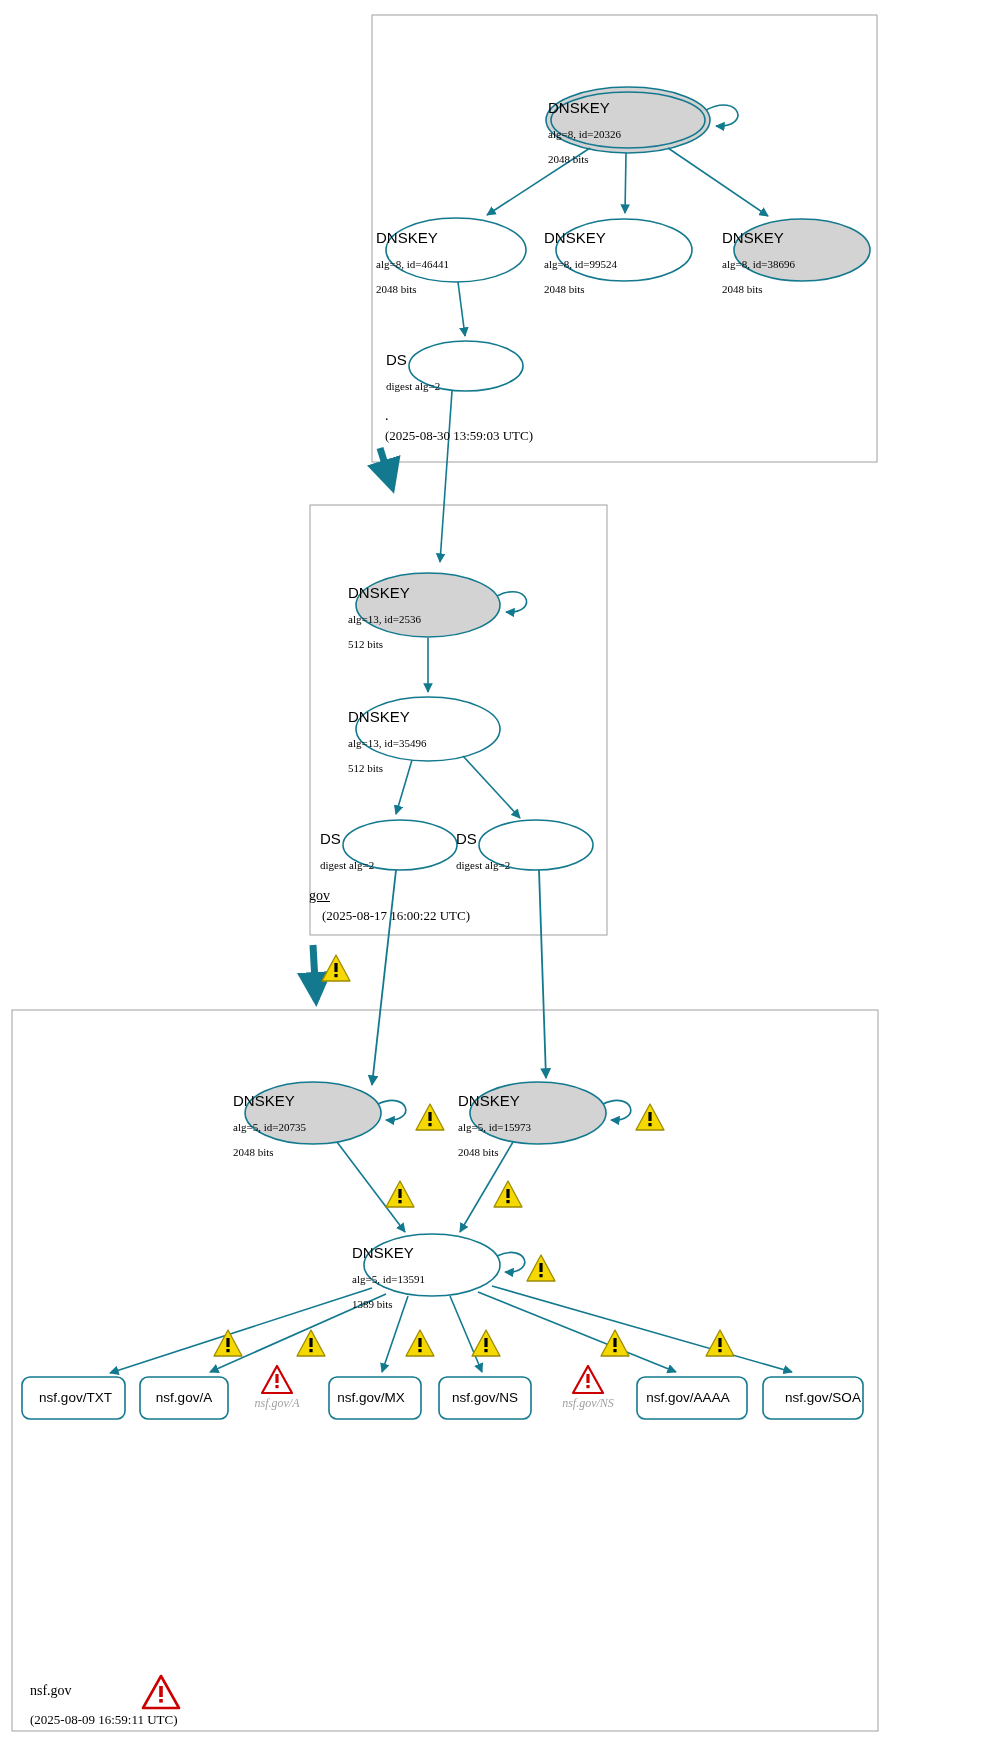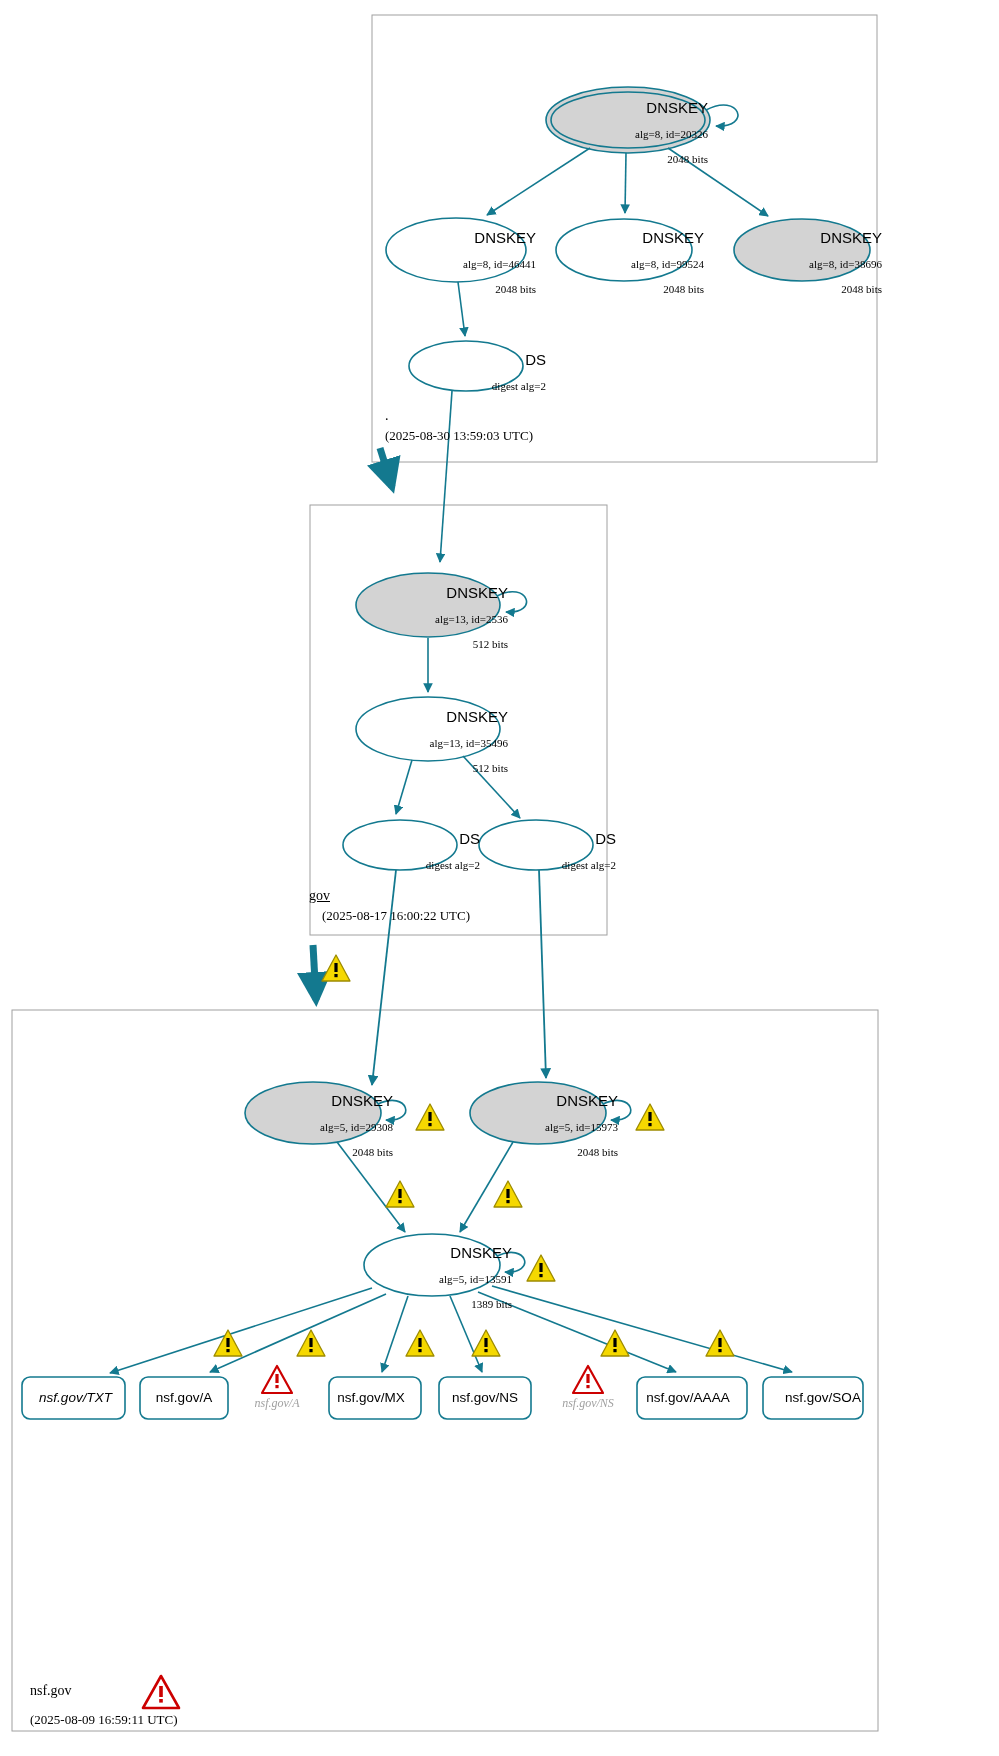--- a/index.html
+++ b/index.html
@@ -33,21 +33,21 @@
     white-space: nowrap;
   }
   .zone-name {
     font-size: 14px;
   }
   .zone-time {
     font-size: 13px;
   }
   .node-text {
     position: absolute;
-    text-align: right;
+    text-align: left;
     color: #000000;
     white-space: nowrap;
     pointer-events: none;
   }
   .node-title {
     font-family: "Liberation Sans", "DejaVu Sans", sans-serif;
     font-size: 15px;
     line-height: 16px;
   }
   .node-sub {
@@ -285,37 +285,37 @@
   <div class="node-text" style="left:456px; top:831px; width:160px;">
     <div class="node-title">DS</div>
     <div class="node-sub">digest alg=2</div>
   </div>
 
   <div class="zone-label zone-name" style="left:309px; top:888px;text-decoration:underline;">gov</div>
   <div class="zone-label zone-time" style="left:322px; top:908px;">(2025-08-17 16:00:22 UTC)</div>
 
   <div class="node-text" style="left:233px; top:1093px; width:160px;">
     <div class="node-title">DNSKEY</div>
-    <div class="node-sub">alg=5, id=29308</div>
+    <div class="node-sub">alg=5, id=20735</div>
     <div class="node-sub">2048 bits</div>
   </div>
 
   <div class="node-text" style="left:458px; top:1093px; width:160px;">
     <div class="node-title">DNSKEY</div>
     <div class="node-sub">alg=5, id=15973</div>
     <div class="node-sub">2048 bits</div>
   </div>
 
   <div class="node-text" style="left:352px; top:1245px; width:160px;">
     <div class="node-title">DNSKEY</div>
     <div class="node-sub">alg=5, id=13591</div>
     <div class="node-sub">1389 bits</div>
   </div>
 
-  <div class="rr-text" style="left:22px; top:1390px; width:107px;font-style:italic;">nsf.gov/TXT</div>
+  <div class="rr-text" style="left:22px; top:1390px; width:107px;">nsf.gov/TXT</div>
   <div class="rr-text" style="left:140px; top:1390px; width:88px;">nsf.gov/A</div>
   <div class="rr-text nx" style="left:232px; top:1396px; width:90px;">nsf.gov/A</div>
   <div class="rr-text" style="left:329px; top:1390px; width:84px;">nsf.gov/MX</div>
   <div class="rr-text" style="left:439px; top:1390px; width:92px;">nsf.gov/NS</div>
   <div class="rr-text nx" style="left:543px; top:1396px; width:90px;">nsf.gov/NS</div>
   <div class="rr-text" style="left:637px; top:1390px; width:102px;">nsf.gov/AAAA</div>
   <div class="rr-text" style="left:763px; top:1390px; width:120px;">nsf.gov/SOA</div>
 
   <div class="zone-label zone-name" style="left:30px; top:1683px;">nsf.gov</div>
   <div class="zone-label zone-time" style="left:30px; top:1712px;">(2025-08-09 16:59:11 UTC)</div>

